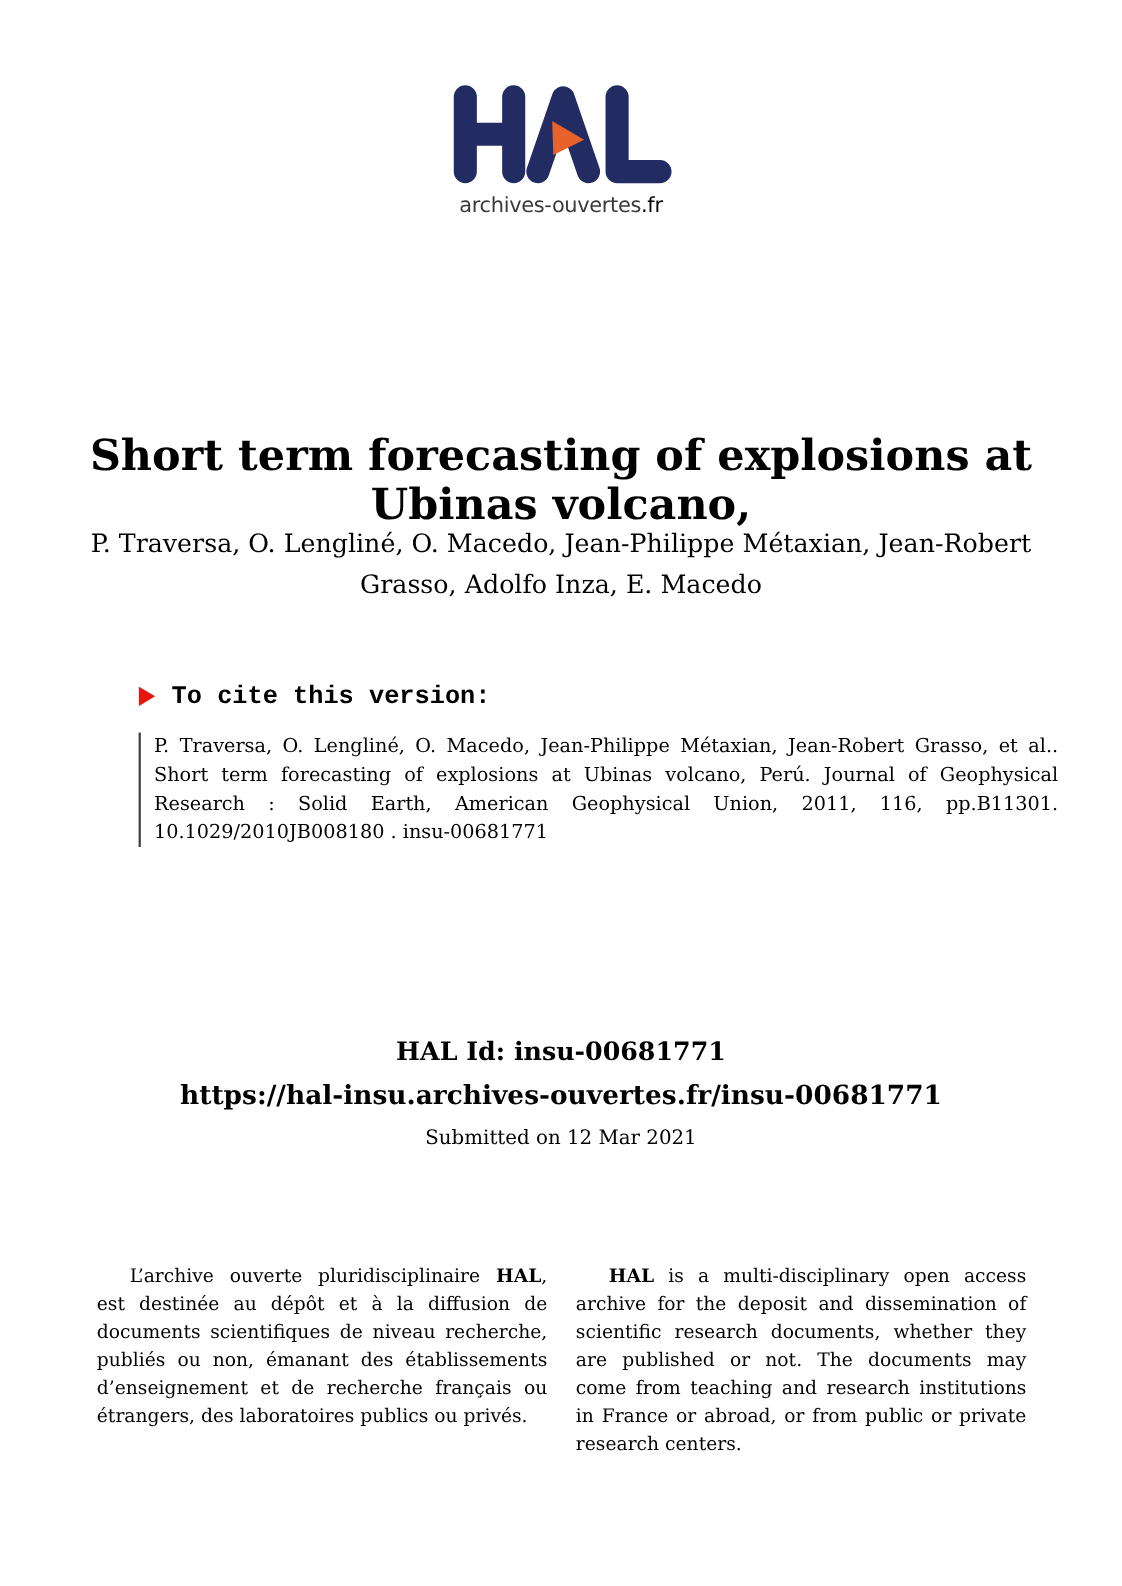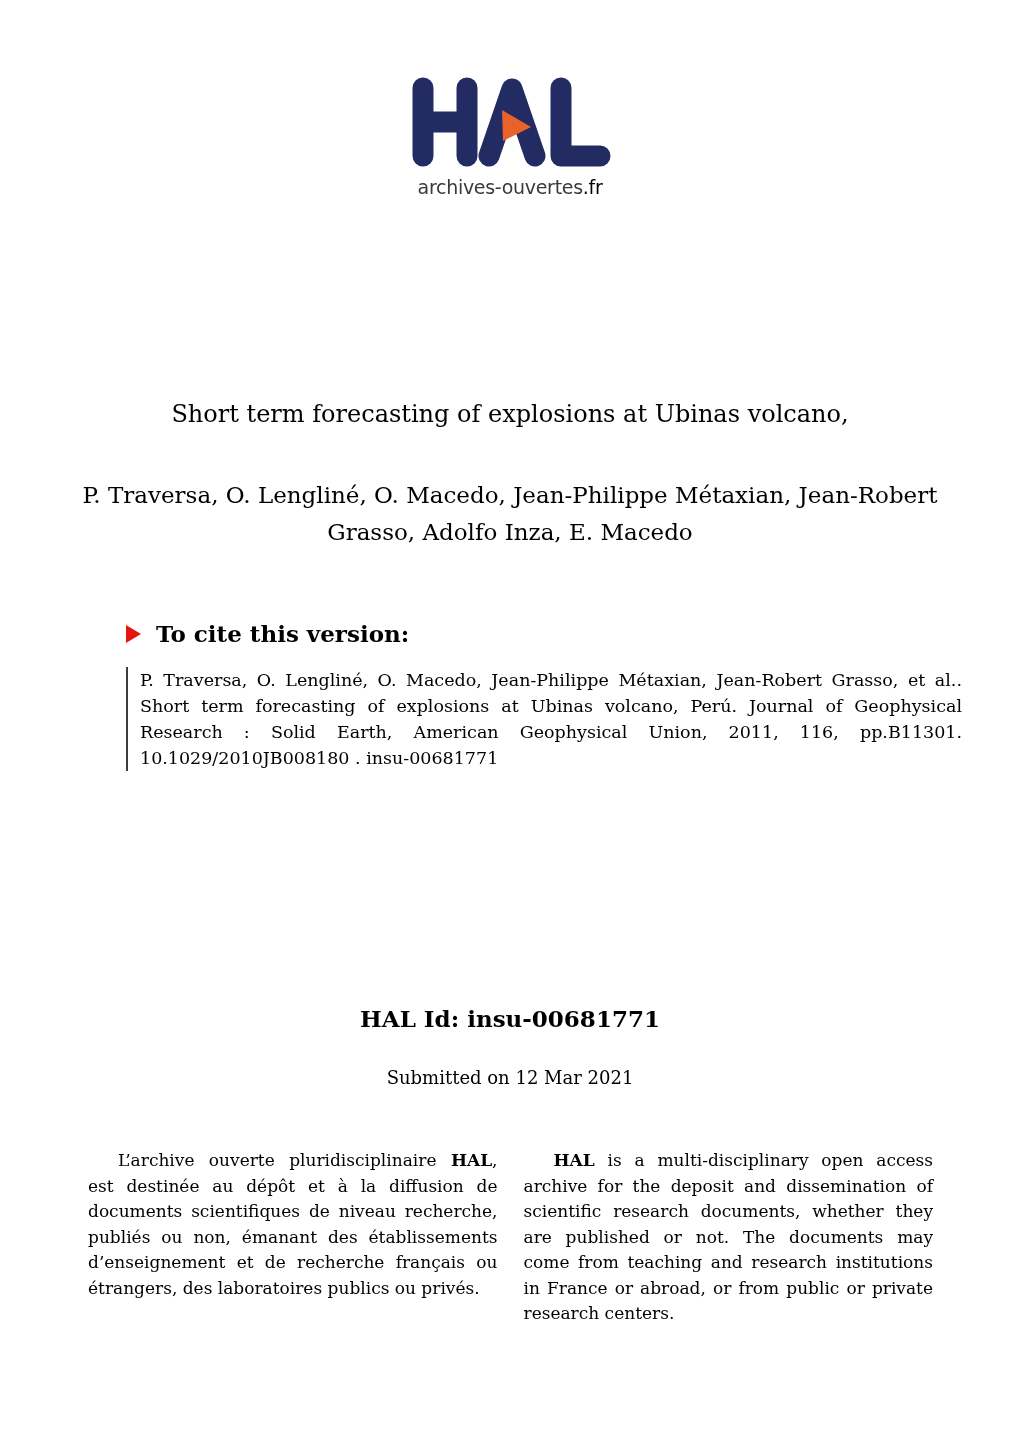--- a/index.html
+++ b/index.html
@@ -30,22 +30,22 @@
   }
   .logo-sub .domain { color: #000000; }
 
   
   .title-block {
     position: absolute;
     top: 392px;
     left: 0;
     width: 100%;
     text-align: center;
-    font-size: 24px;
-    font-weight: normal;
+    font-size: 39px;
+    font-weight: bold;
     line-height: 45px;
   }
   .authors-block {
     position: absolute;
     top: 477px;
     left: 0;
     width: 100%;
     text-align: center;
     font-size: 23px;
     line-height: 37px;
@@ -57,51 +57,52 @@
     top: 620px;
     left: 126px;
     width: 840px;
   }
   .cite-heading {
     display: flex;
     align-items: center;
     gap: 15px;
     font-size: 23px;
     font-weight: bold;
+    font-family: Liberation Mono, monospace;
   }
   .cite-heading svg { flex: 0 0 auto; display: block; }
   .cite-box {
     margin-top: 20px;
     border-left: 2px solid #3c3c3c;
     padding-left: 12px;
     width: 822px;
     font-size: 17.5px;
     line-height: 26px;
     text-align: justify;
   }
 
   
   .halid-block {
     position: absolute;
-    top: 1004px;
+    top: 942px;
     left: 0;
     width: 100%;
     text-align: center;
   }
   .halid-id { font-size: 23px; font-weight: bold; line-height: 30px; }
   .halid-url {
     display: block;
     margin-top: 8px;
     font-size: 24px;
     font-weight: bold;
     line-height: 32px;
     color: #000000;
     text-decoration: none;
   }
-  .halid-submitted { margin-top: 33px; font-size: 18px; }
+  .halid-submitted { margin-top: 12px; font-size: 18px; }
 
   
   .about-columns {
     position: absolute;
     top: 1148px;
     left: 88px;
     width: 845px;
     display: flex;
     gap: 26px;
   }
@@ -146,20 +147,21 @@
       <svg width="15" height="18" viewBox="0 0 15 18">
         <polygon points="0,0 15,9 0,18" fill="#e8150d"></polygon>
       </svg>
       <span>To cite this version:</span>
     </div>
     <div class="cite-box">P. Traversa, O. Lengliné, O. Macedo, Jean-Philippe Métaxian, Jean-Robert Grasso, et al.. Short term forecasting of explosions at Ubinas volcano, Perú. Journal of Geophysical Research : Solid Earth, American Geophysical Union, 2011, 116, pp.B11301. 10.1029/2010JB008180 . insu-00681771</div>
   </div>
 
   <div class="halid-block">
     <div class="halid-id">HAL Id: insu-00681771</div>
+    <a class="halid-url" href="#">https://hal-insu.archives-ouvertes.fr/insu-00681771</a>
     <div class="halid-submitted">Submitted on 12 Mar 2021</div>
   </div>
 
   <div class="about-columns">
     <div class="about-col">
       <p><span>L’archive ouverte pluridisciplinaire </span><b>HAL</b><span>, est destinée au dépôt et à la diffusion de documents scientifiques de niveau recherche, publiés ou non, émanant des établissements d’enseignement et de recherche français ou étrangers, des laboratoires publics ou privés.</span></p>
     </div>
     <div class="about-col">
       <p><b>HAL</b><span> is a multi-disciplinary open access archive for the deposit and dissemination of scientific research documents, whether they are published or not. The documents may come from teaching and research institutions in France or abroad, or from public or private research centers.</span></p>
     </div>

